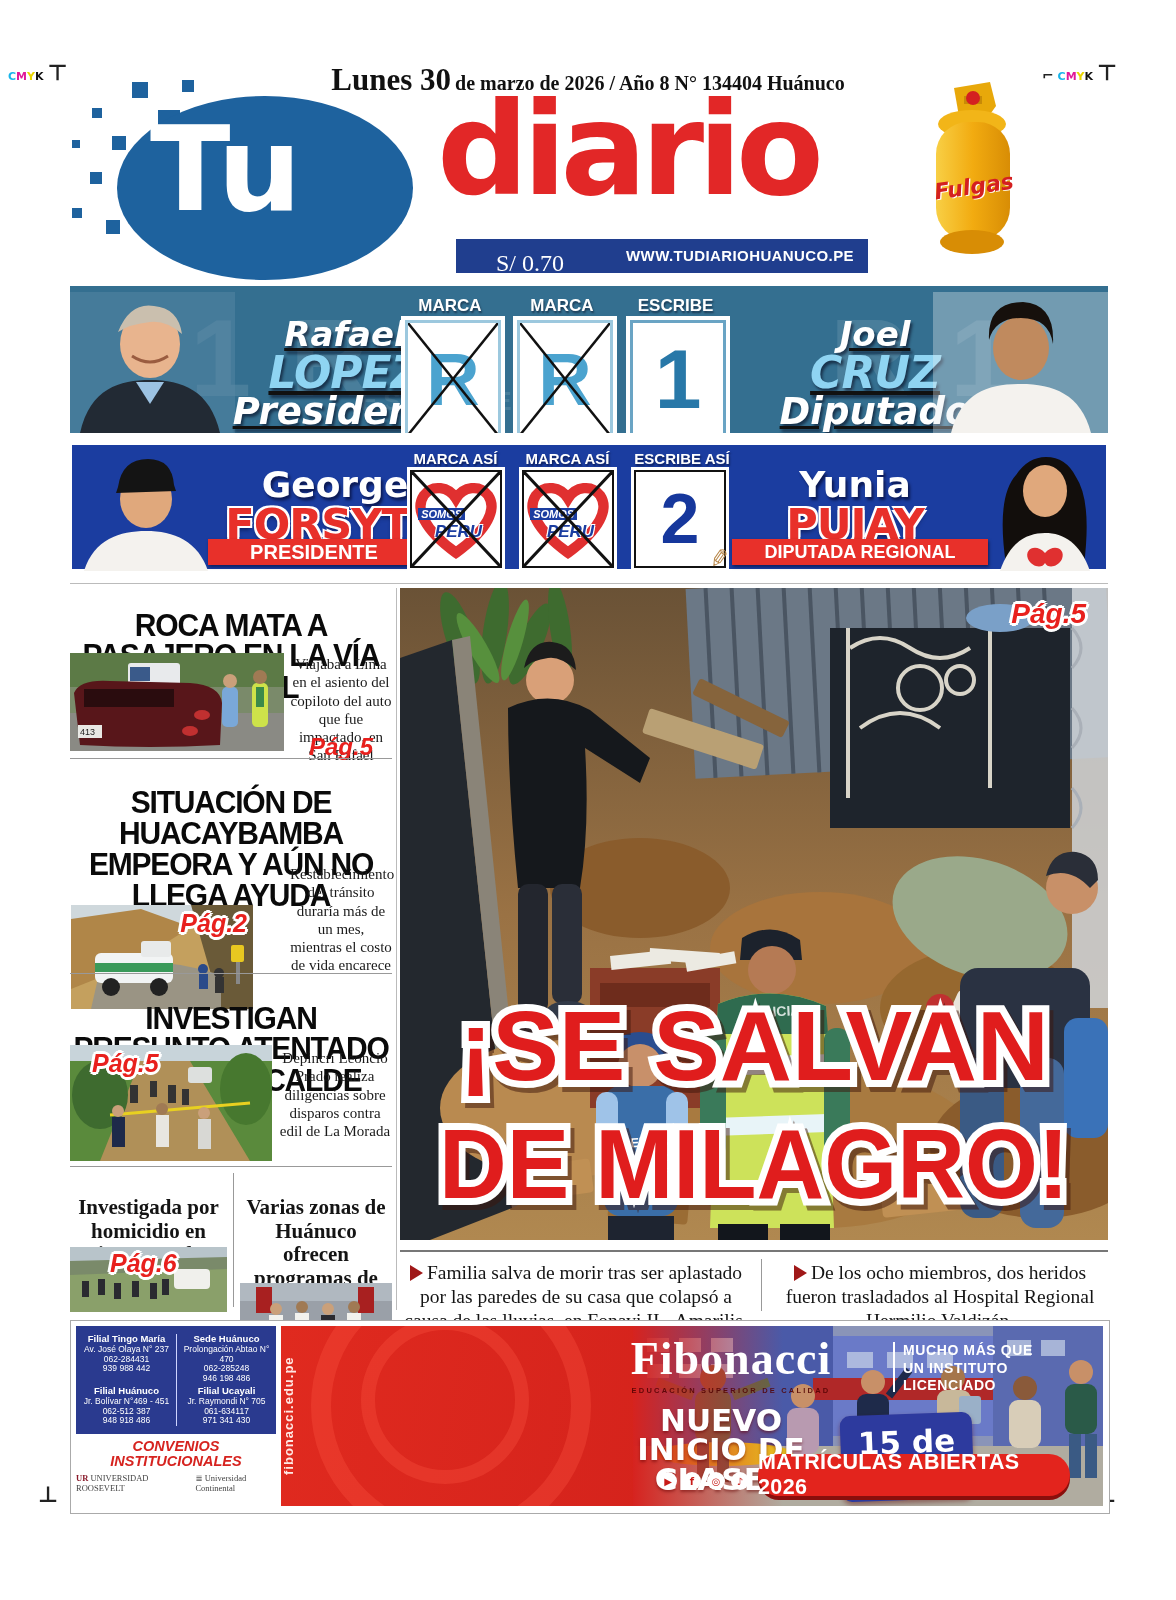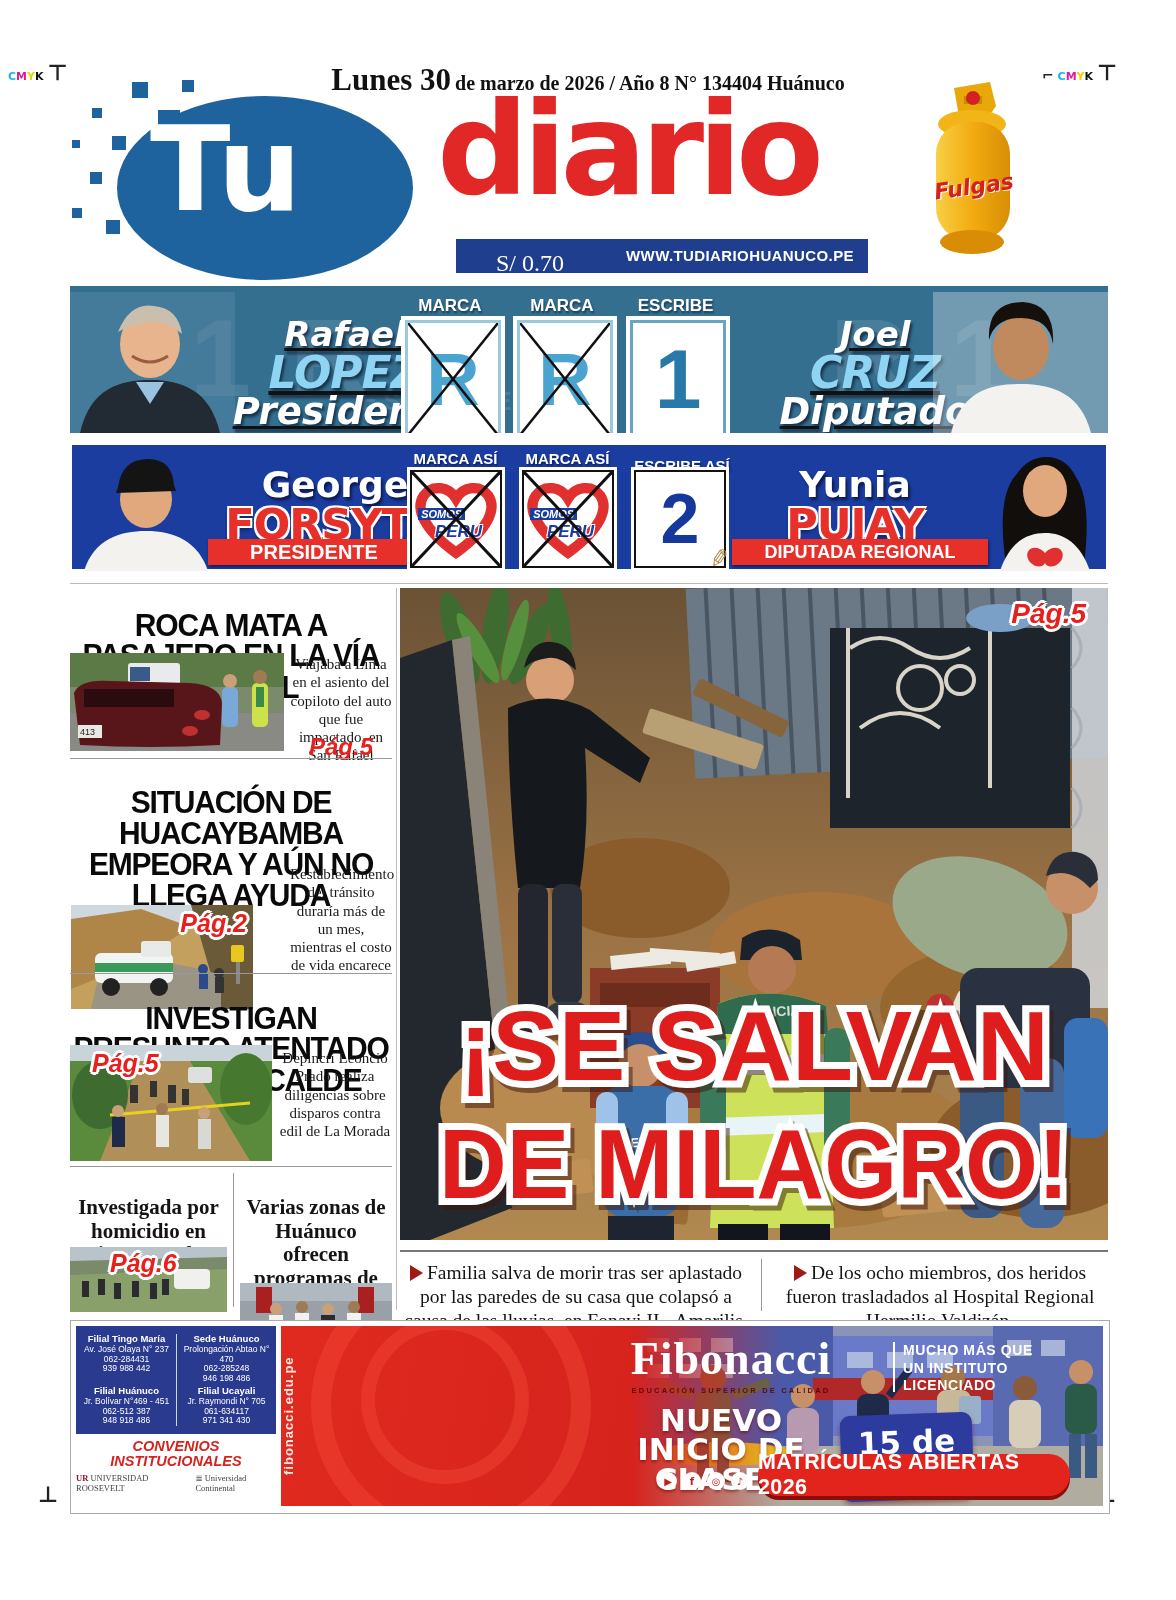--- a/index.html
+++ b/index.html
@@ -245,21 +245,21 @@
     <div class="cand2" style="left:130px;top:24px;width:270px;">
       <div class="n1">George</div>
       <div class="n2">FORSYTH</div>
     </div>
     <div class="redbar" style="left:138px;top:96px;width:212px;height:26px;font-size:20px;">
       <span>PRESIDENTE</span>
     </div>
 
     <span class="blabel" style="left:338px;top:7px;width:95px;font-size:15px;">MARCA ASÍ</span>
     <span class="blabel" style="left:450px;top:7px;width:95px;font-size:15px;">MARCA ASÍ</span>
-    <span class="blabel" style="left:562px;top:14px;width:100px;font-size:15px;">ESCRIBE ASÍ</span>
+    <span class="blabel" style="left:562px;top:7px;width:100px;font-size:15px;">ESCRIBE ASÍ</span>
 
     <div class="box" style="left:340px;top:27px;width:88px;height:94px;box-shadow:0 0 0 3px #fff;border:2.5px solid #111;">
       <svg class="sp-heart" viewBox="0 0 60 54">
         <path d="M30 50 C8 34 2 20 8 11 C14 3 25 5 30 13 C35 5 46 3 52 11 C58 20 52 34 30 50Z" fill="none" stroke="#e03030" stroke-width="7"></path>
       </svg>
       <span class="somos-chip">SOMOS</span>
       <span class="peru-txt">PERU</span>
       <svg class="xcross">
           <line x1="0" y1="0" x2="100%" y2="100%" stroke="#111" stroke-width="3"></line>
           <line x1="100%" y1="0" x2="0" y2="100%" stroke="#111" stroke-width="3"></line>

